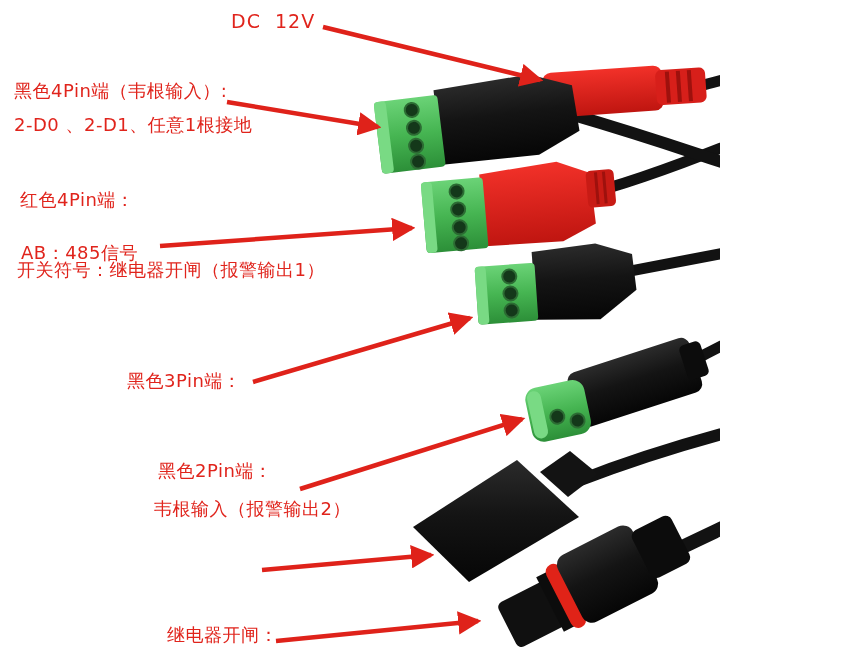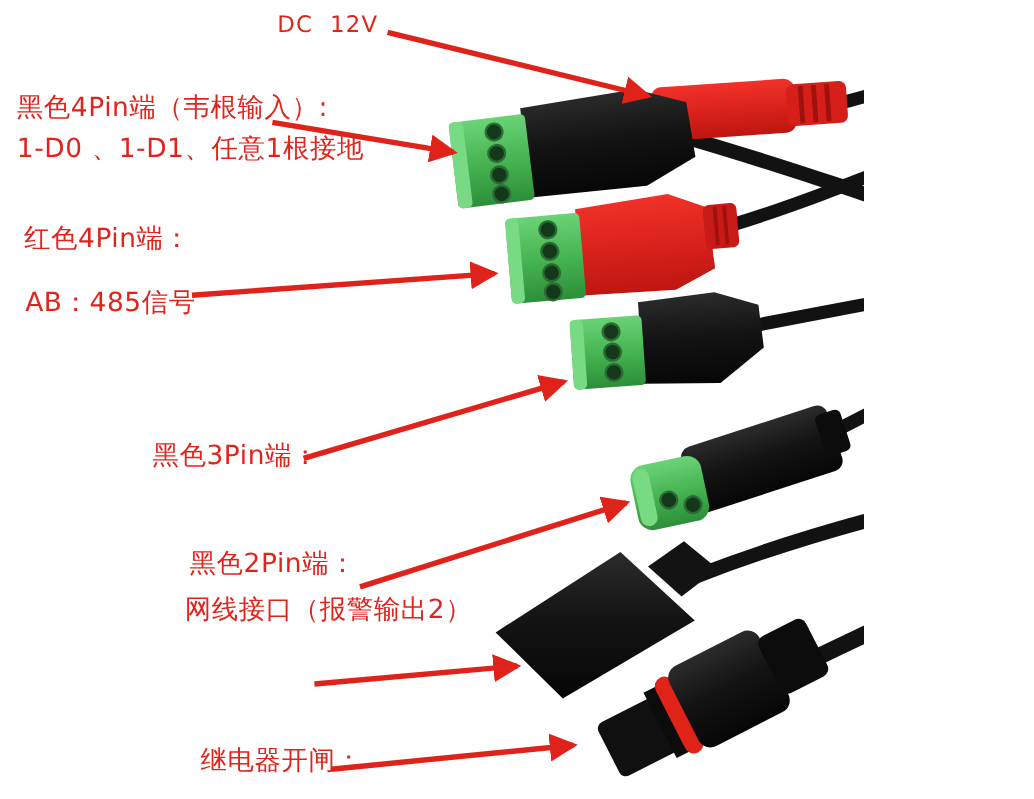--- a/index.html
+++ b/index.html
@@ -2,21 +2,21 @@
 <html><head>
 <meta charset="utf-8">
 <style>
   html,body{margin:0;padding:0;background:#ffffff;}
   #canvas{
     position:relative;width:720px;height:666px;background:#ffffff;overflow:hidden;
     font-family:"DejaVu Sans","Liberation Sans",sans-serif;
   }
   #photo-svg{position:absolute;left:0;top:0;}
   .lbl{
-    position:absolute;color:#e0241c;font-size:22px;line-height:21px;
+    position:absolute;color:#e0241c;font-size:18px;line-height:21px;
     white-space:pre;letter-spacing:.5px;
   }
   .lbl.big{font-size:19px;letter-spacing:1px;}
 </style>
 </head>
 <body>
 
 <div id="canvas">
 
   <svg id="photo-svg" width="862" height="666" viewBox="0 0 862 666">
@@ -138,20 +138,21 @@
       <line x1="160" y1="246" x2="412" y2="228" marker-end="url(#ah)"></line>
       <line x1="253" y1="382" x2="470" y2="318" marker-end="url(#ah)"></line>
       <line x1="300" y1="489" x2="522" y2="419" marker-end="url(#ah)"></line>
       <line x1="262" y1="570" x2="431" y2="555" marker-end="url(#ah)"></line>
       <line x1="276" y1="641" x2="478" y2="621" marker-end="url(#ah)"></line>
     </g>
   </svg>
 
   <div class="lbl big" style="left:231px;top:11px">DC  12V</div>
   <div class="lbl" style="left:14px;top:80px">黑色4Pin端（韦根输入）:</div>
-  <div class="lbl" style="left:14px;top:114px">1-D0 、1-D1、任意1根接地</div>
+  <div class="lbl" style="left:14px;top:114px">2-D0 、2-D1、任意1根接地</div>
   <div class="lbl" style="left:20px;top:189px">红色4Pin端：</div>
   <div class="lbl" style="left:21px;top:242px">AB：485信号</div>
+  <div class="lbl" style="left:17px;top:259px">开关符号：继电器开闸（报警输出1）</div>
   <div class="lbl" style="left:127px;top:370px">黑色3Pin端：</div>
   <div class="lbl" style="left:158px;top:460px">黑色2Pin端：</div>
-  <div class="lbl" style="left:154px;top:498px">网线接口（报警输出2）</div>
+  <div class="lbl" style="left:154px;top:498px">韦根输入（报警输出2）</div>
   <div class="lbl" style="left:167px;top:624px">继电器开闸：</div>
 </div>
 
 </body></html>

